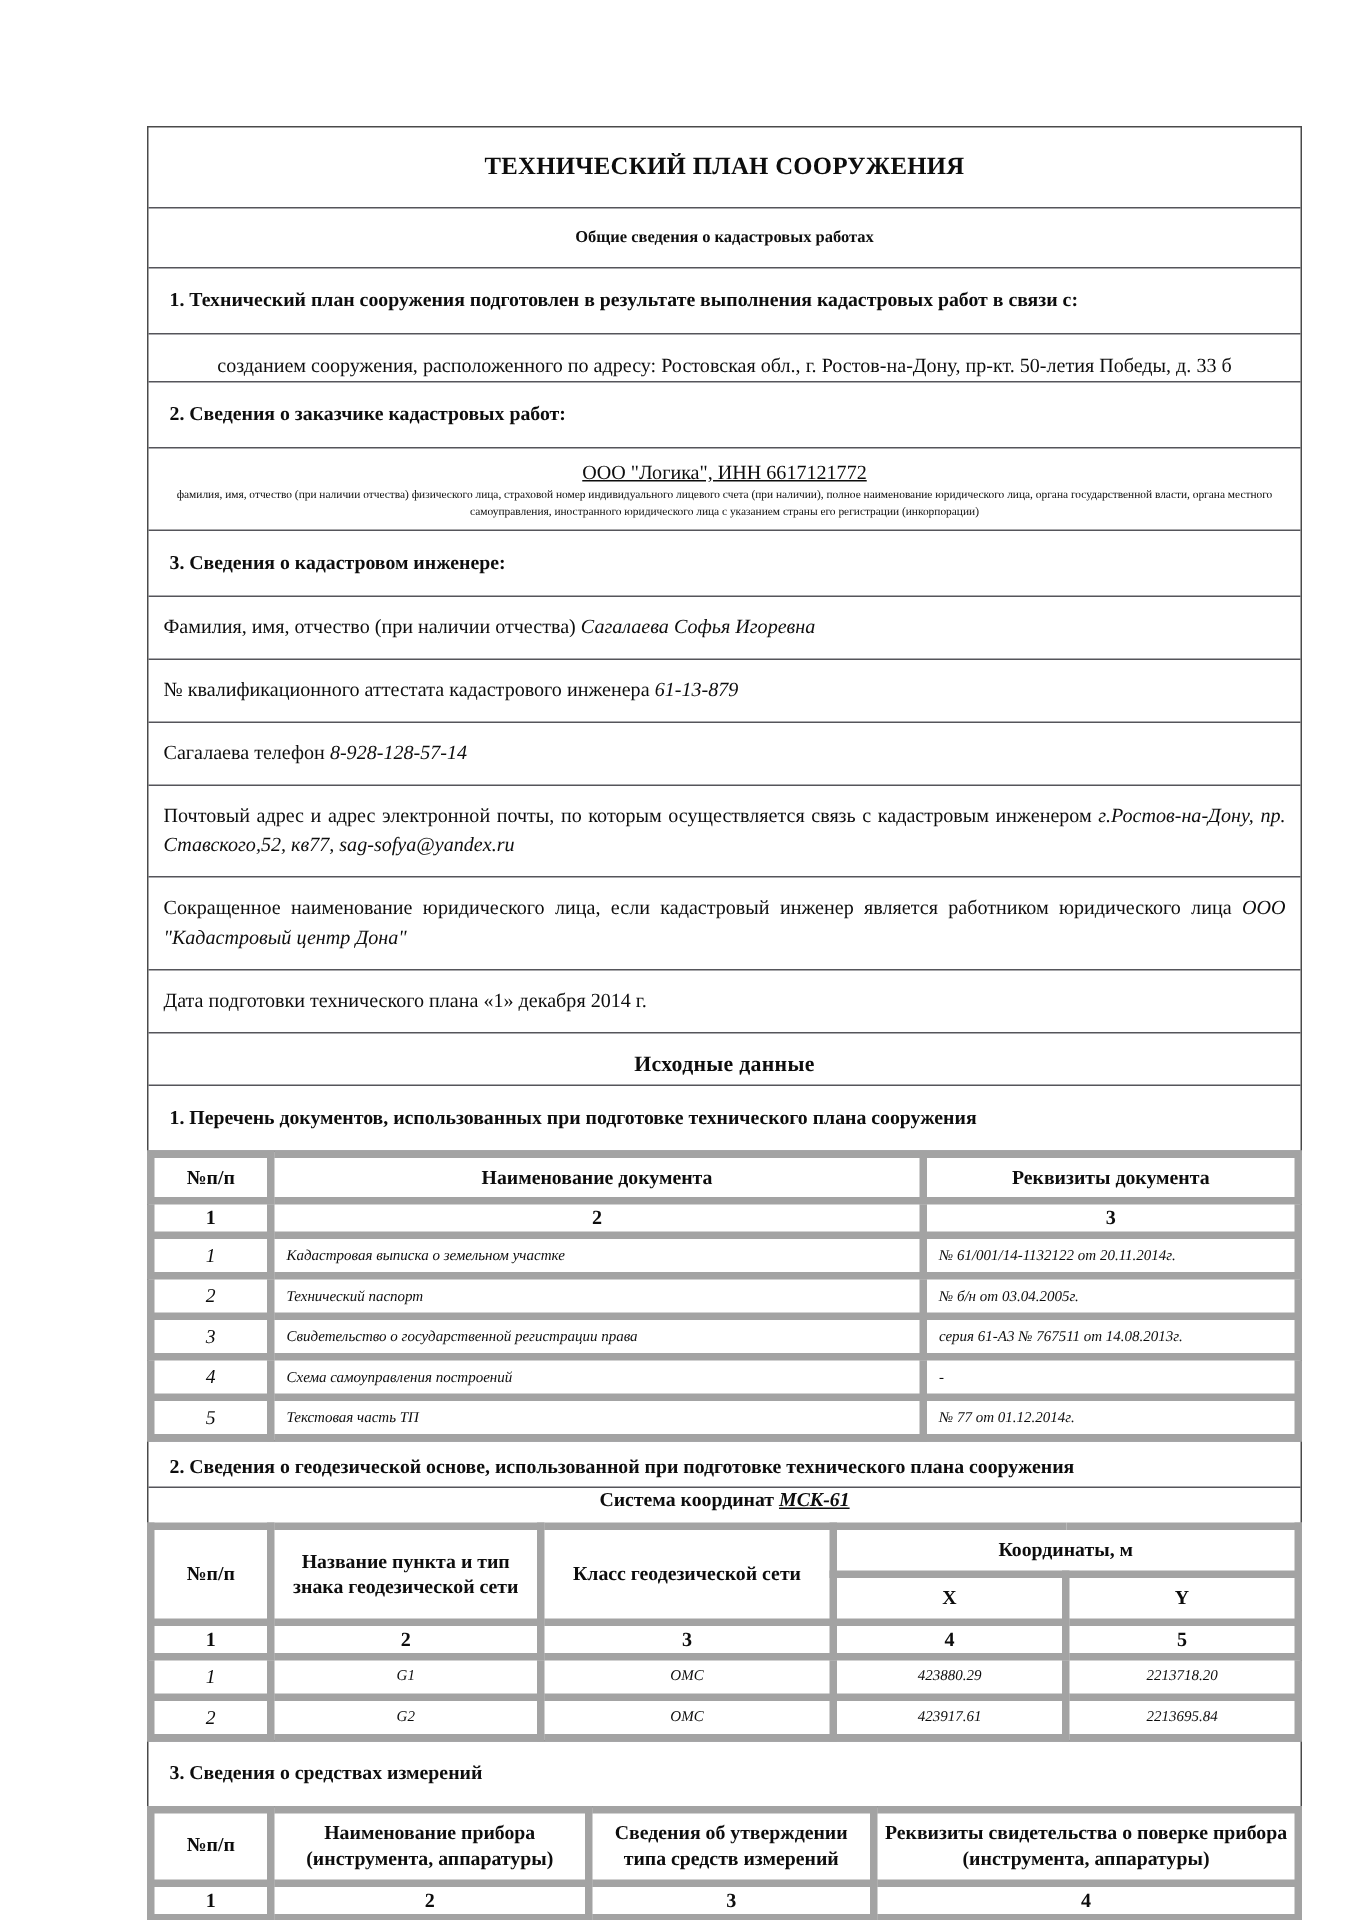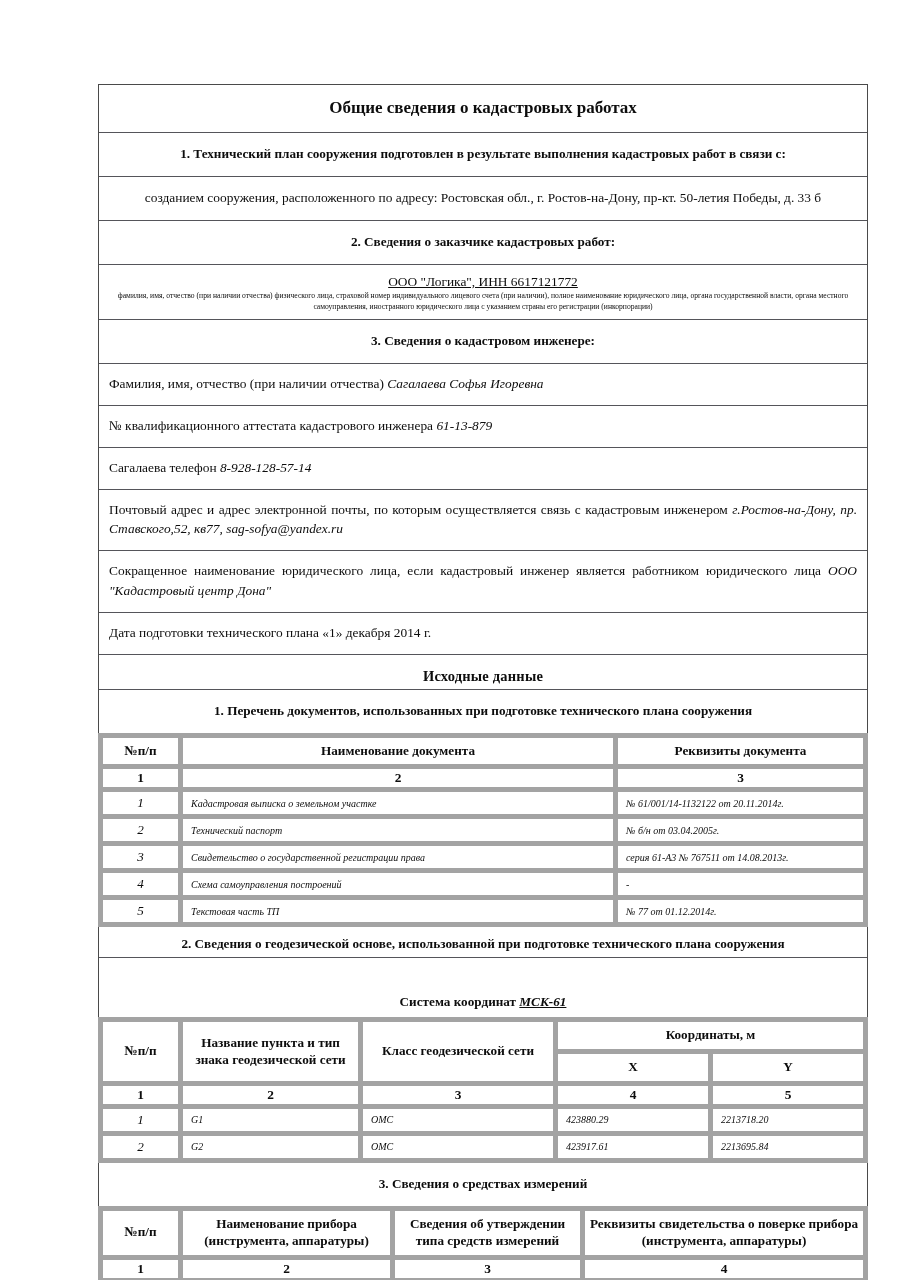--- a/index.html
+++ b/index.html
@@ -36,35 +36,35 @@
 
   .title-band {
     text-align: center;
     font-size: 16.5px;
     font-weight: bold;
     letter-spacing: .2px;
     padding: 16px 10px 17px;
   }
   .sub-band {
     text-align: center;
-    font-size: 17px;
+    font-size: 11px;
     font-weight: bold;
     padding: 13px 10px 14px;
   }
   .section-head {
-    text-align: center;
+    text-align: left;
     font-size: 13.2px;
     font-weight: bold;
     padding: 12px 14px 13px;
     line-height: 1.35;
   }
   .centered-text {
     text-align: center;
     font-size: 13.4px;
-    padding: 11px 22px 12px;
+    padding: 11px 22px 0;
     line-height: 1.5;
   }
   .left-text {
     text-align: left;
     font-size: 13.4px;
     padding: 10px 10px 11px;
     line-height: 1.48;
   }
   .left-text.justify { text-align: justify; }
 
@@ -112,40 +112,41 @@
     font-weight: bold;
     font-size: 13.4px;
     padding: 1px 4px;
   }
   table.grid td.body {
     font-style: italic;
     font-size: 10px;
     line-height: 1.34;
     padding: 4px 8px;
   }
-  table.grid td.body.ctr { text-align: left; }
+  table.grid td.body.ctr { text-align: center; }
   table.grid td.idx {
     text-align: center;
     font-style: italic;
     font-size: 13.1px;
   }
   table.grid td.body.lft { padding-left: 8px; }
 
   
   .tblwrap { border-bottom: 1.4px solid #55555a; }
   .tblwrap table.grid { margin: -1px; width: calc(100% + 2px); }
 
   .coord-note { font-weight: bold; font-size: 13.2px; text-align: center; }
   .coord-note u { text-decoration: underline; font-style: italic; }
 </style>
 </head>
 <body>
 
 <div class="page">
 
+  <div class="band title-band">ТЕХНИЧЕСКИЙ ПЛАН СООРУЖЕНИЯ</div>
 
   <div class="band sub-band">Общие сведения о кадастровых работах</div>
 
   <div class="band section-head">1. Технический план сооружения подготовлен в результате выполнения кадастровых работ в связи с:</div>
   <div class="band centered-text">созданием сооружения, расположенного по адресу: Ростовская обл., г. Ростов-на-Дону, пр-кт. 50-летия Победы, д. 33 б</div>
 
   <div class="band section-head">2. Сведения о заказчике кадастровых работ:</div>
   <div class="band cust-block">
     <span class="underline-val">ООО "Логика", ИНН 6617121772</span>
     <span class="hint">фамилия, имя, отчество (при наличии отчества) физического лица, страховой номер индивидуального лицевого счета (при наличии), полное наименование юридического лица, органа государственной власти, органа местного самоуправления, иностранного юридического лица с указанием страны его регистрации (инкорпорации)</span>
@@ -230,21 +231,21 @@
         <tr>
           <td class="idx">5</td>
           <td class="body lft">Текстовая часть ТП</td>
           <td class="body lft">№ 77 от 01.12.2014г.</td>
         </tr>
       </tbody>
     </table>
   </div>
 
   <div class="band section-head" style="padding:8px 14px 4px;">2. Сведения о геодезической основе, использованной при подготовке технического плана сооружения</div>
-  <div class="band" style="border-bottom:none;padding:0 10px 8px;margin-top:36px;">
+  <div class="band" style="border-bottom:none;padding:0 10px 8px;">
     <div class="coord-note">
       <span>Система координат</span>
       <u>МСК-61</u>
     </div>
   </div>
 
   <div class="tblwrap">
     <table class="grid">
       <colgroup>
         <col style="width:80px">

